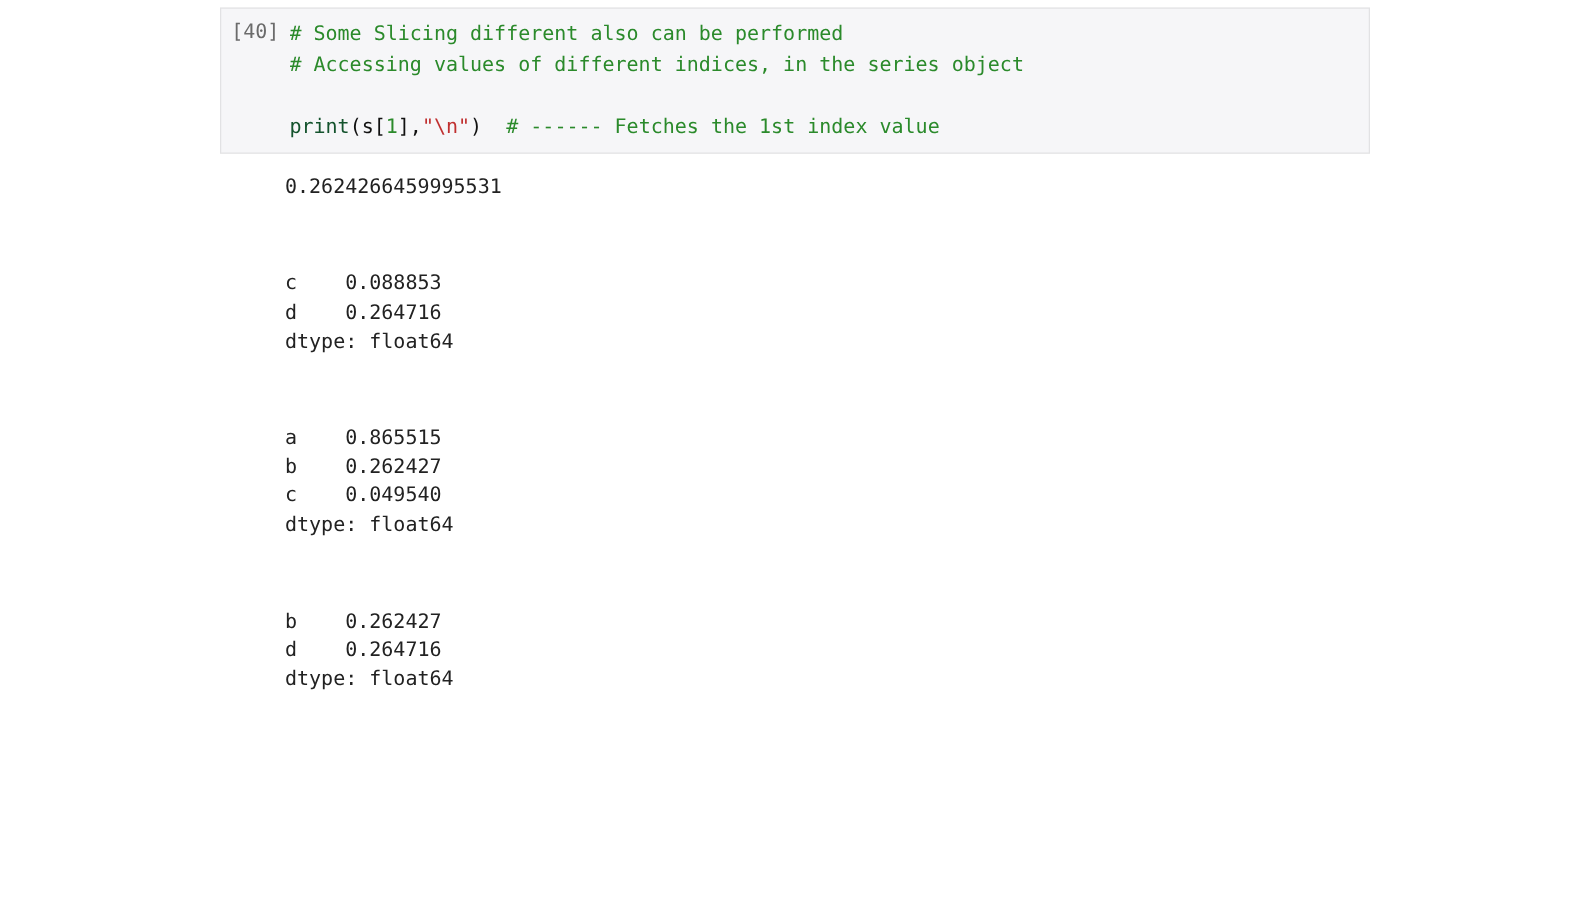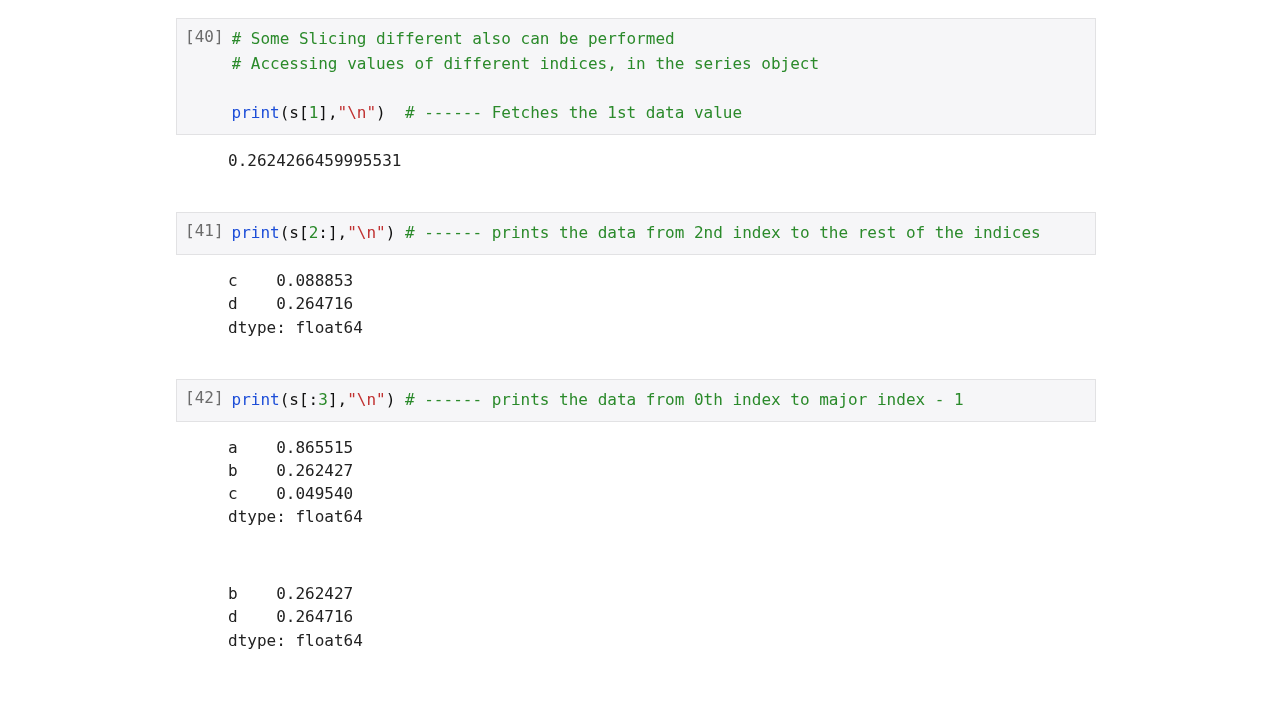--- a/index.html
+++ b/index.html
@@ -8,21 +8,21 @@
       box-sizing: border-box;
     }
     body {
       font-family: "Segoe UI", "Helvetica Neue", Arial, sans-serif;
       background: #ffffff;
       font-size: 16px;
       color: #333;
     }
     .notebook {
       max-width: 920px;
-      margin: 12px auto;
+      margin: 0 auto;
       padding: 6px 0;
     }
     .cell {
       margin-bottom: 40px;
     }
     .input-area {
       display: flex;
       align-items: flex-start;
       background: #f6f6f8;
       border: 1px solid #e2e2e4;
@@ -58,63 +58,55 @@
       font-family: "Consolas", "Menlo", "Monaco", monospace;
       font-size: 16px;
       line-height: 1.45;
       white-space: pre;
       padding: 0 8px 0 0;
       color: #222;
       flex: 1;
     }
     
     .c { color: #2b8a2b; }
-    .k { color: #1d4ed8; }
+    .k { color: #14532d; }
     .n { color: #111; }
     .p { color: #111; }
     .m { color: #2b8a2b; }
     .s { color: #c03030; }
   </style>
 </head>
 <body>
 
 <div class="notebook">
 
   <div class="cell">
     <div class="input-area">
       <div class="prompt">[40]</div>
       <div class="code"><span class="c"># Some Slicing different also can be performed</span>
 <span class="c"># Accessing values of different indices, in the series object</span>
 
-<span class="k">print</span><span class="p">(</span><span class="n">s</span><span class="p">[</span><span class="m">1</span><span class="p">],</span><span class="s">"\n"</span><span class="p">)</span>  <span class="c"># ------ Fetches the 1st data value</span></div>
+<span class="k">print</span><span class="p">(</span><span class="n">s</span><span class="p">[</span><span class="m">1</span><span class="p">],</span><span class="s">"\n"</span><span class="p">)</span>  <span class="c"># ------ Fetches the 1st index value</span></div>
     </div>
     <div class="output-area">
       <div class="output-prompt"></div>
       <div class="output">0.2624266459995531 </div>
     </div>
   </div>
 
   <div class="cell">
-    <div class="input-area">
-      <div class="prompt">[41]</div>
-      <div class="code"><span class="k">print</span><span class="p">(</span><span class="n">s</span><span class="p">[</span><span class="m">2</span><span class="p">:],</span><span class="s">"\n"</span><span class="p">)</span> <span class="c"># ------ prints the data from 2nd index to the rest of the indices</span></div>
-    </div>
     <div class="output-area">
       <div class="output-prompt"></div>
       <div class="output">c    0.088853
 d    0.264716
 dtype: float64 </div>
     </div>
   </div>
 
   <div class="cell">
-    <div class="input-area">
-      <div class="prompt">[42]</div>
-      <div class="code"><span class="k">print</span><span class="p">(</span><span class="n">s</span><span class="p">[:</span><span class="m">3</span><span class="p">],</span><span class="s">"\n"</span><span class="p">)</span> <span class="c"># ------ prints the data from 0th index to major index - 1</span></div>
-    </div>
     <div class="output-area">
       <div class="output-prompt"></div>
       <div class="output">a    0.865515
 b    0.262427
 c    0.049540
 dtype: float64 </div>
     </div>
   </div>
 
   <div class="cell">

